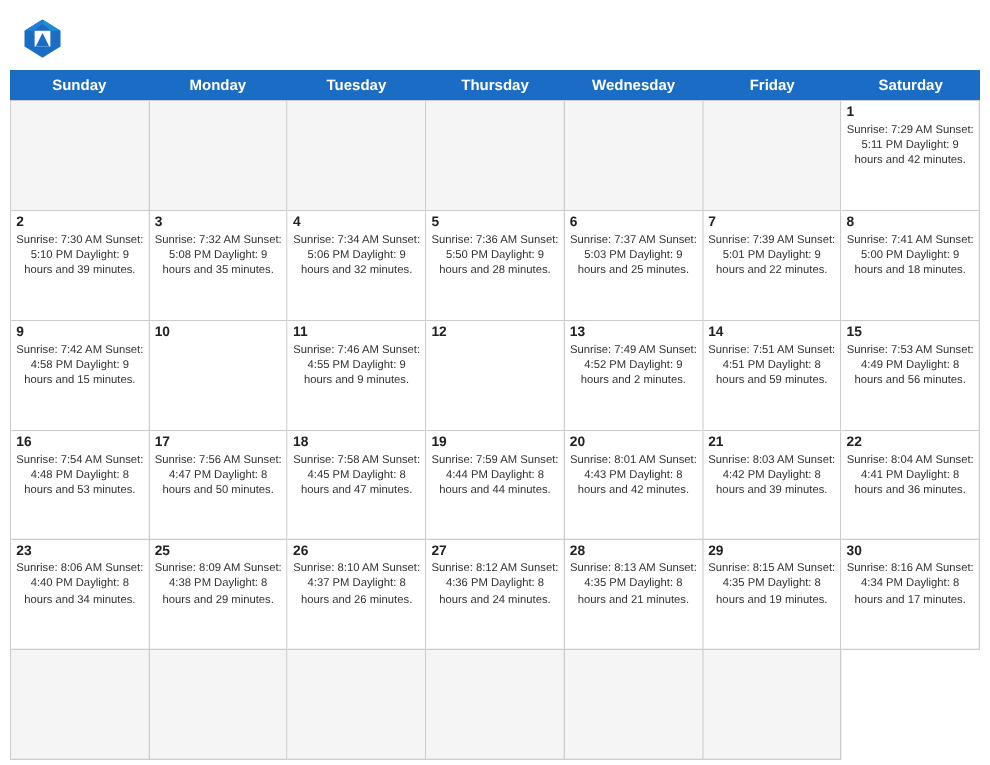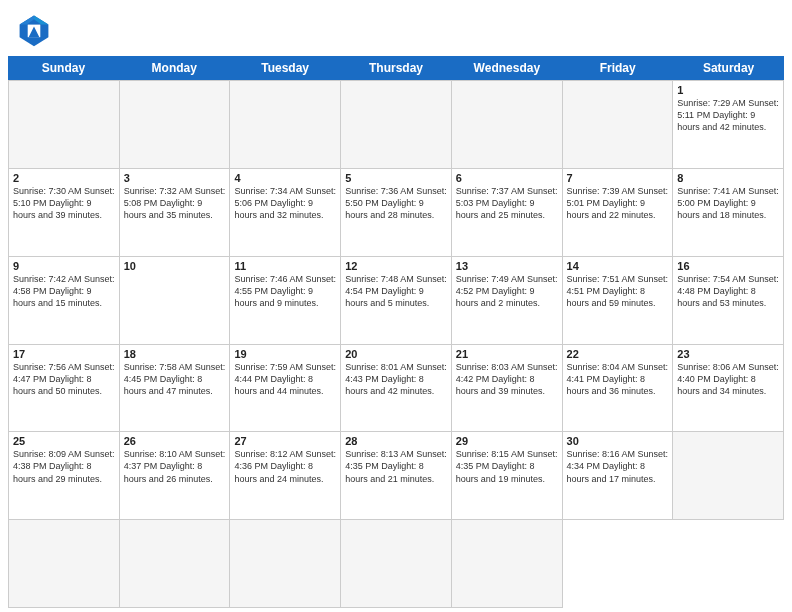--- a/index.html
+++ b/index.html
@@ -95,20 +95,21 @@
       font-size: 11px;
       font-weight: bold;
       color: #222;
       display: block;
       margin-bottom: 1px;
     }
     .sun-info {
       font-size: 9px;
       color: #333;
       line-height: 1.35;
+      text-align: center;
     }
   </style>
 </head>
 <body>
 
 <div class="page">
   <div class="header">
     <div class="logo">
       <svg class="logo-icon" viewBox="0 0 40 40">
         <polygon points="20,4 36,14 36,28 20,38 4,28 4,14" fill="#1a6cc4"></polygon>
@@ -213,38 +214,41 @@
         </div>
         <div class="cal-cell">
           <span class="day-num">11</span>
           <div class="sun-info">Sunrise: 7:46 AM
 Sunset: 4:55 PM
 Daylight: 9 hours
 and 9 minutes.</div>
         </div>
         <div class="cal-cell">
           <span class="day-num">12</span>
-          <div class="sun-info">Sunrise: 7:48 AM
-Sunset: 4:54 PM
-Daylight: 9 hours
-and 5 minutes.</div>
         </div>
         <div class="cal-cell">
           <span class="day-num">13</span>
           <div class="sun-info">Sunrise: 7:49 AM
 Sunset: 4:52 PM
 Daylight: 9 hours
 and 2 minutes.</div>
         </div>
         <div class="cal-cell">
           <span class="day-num">14</span>
           <div class="sun-info">Sunrise: 7:51 AM
 Sunset: 4:51 PM
 Daylight: 8 hours
 and 59 minutes.</div>
+        </div>
+        <div class="cal-cell">
+          <span class="day-num">15</span>
+          <div class="sun-info">Sunrise: 7:53 AM
+Sunset: 4:49 PM
+Daylight: 8 hours
+and 56 minutes.</div>
         </div>
         <div class="cal-cell">
           <span class="day-num">16</span>
           <div class="sun-info">Sunrise: 7:54 AM
 Sunset: 4:48 PM
 Daylight: 8 hours
 and 53 minutes.</div>
         </div>
         <div class="cal-cell">
           <span class="day-num">17</span>

